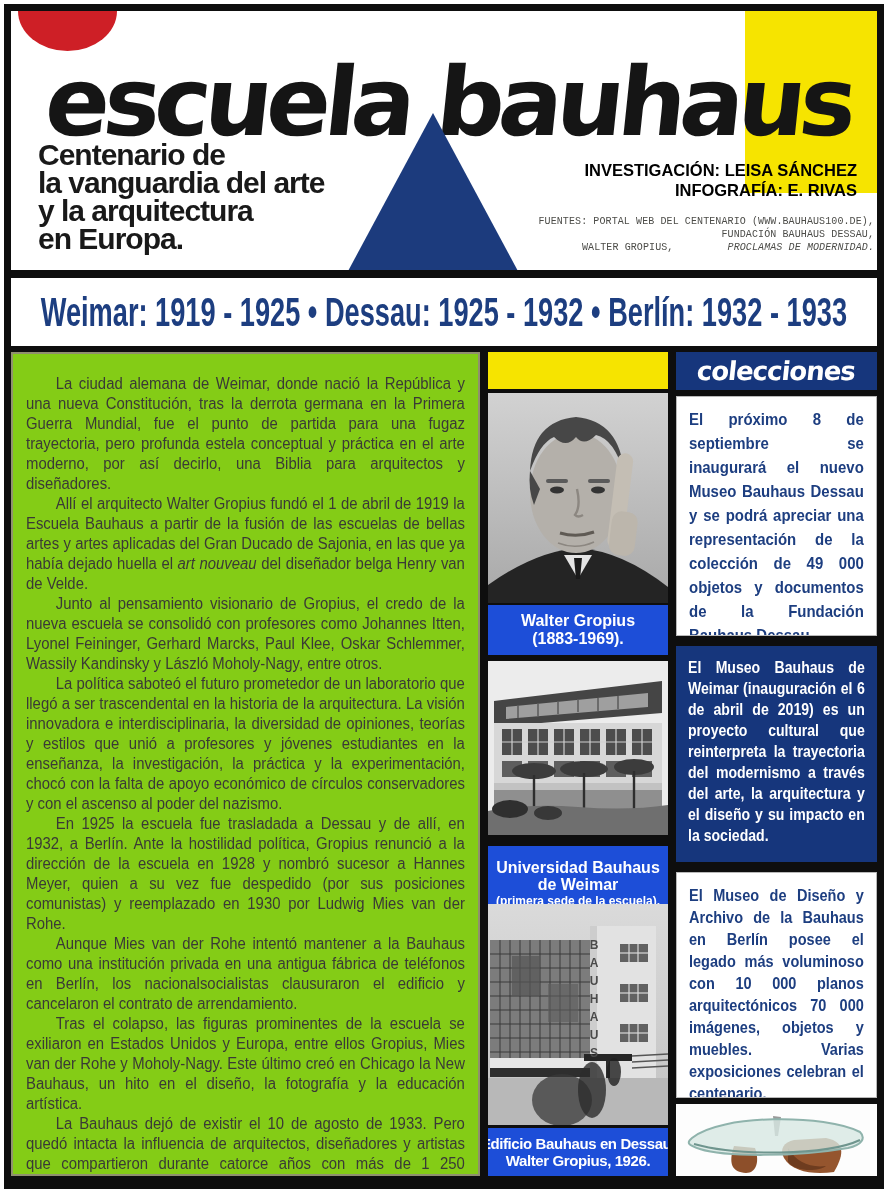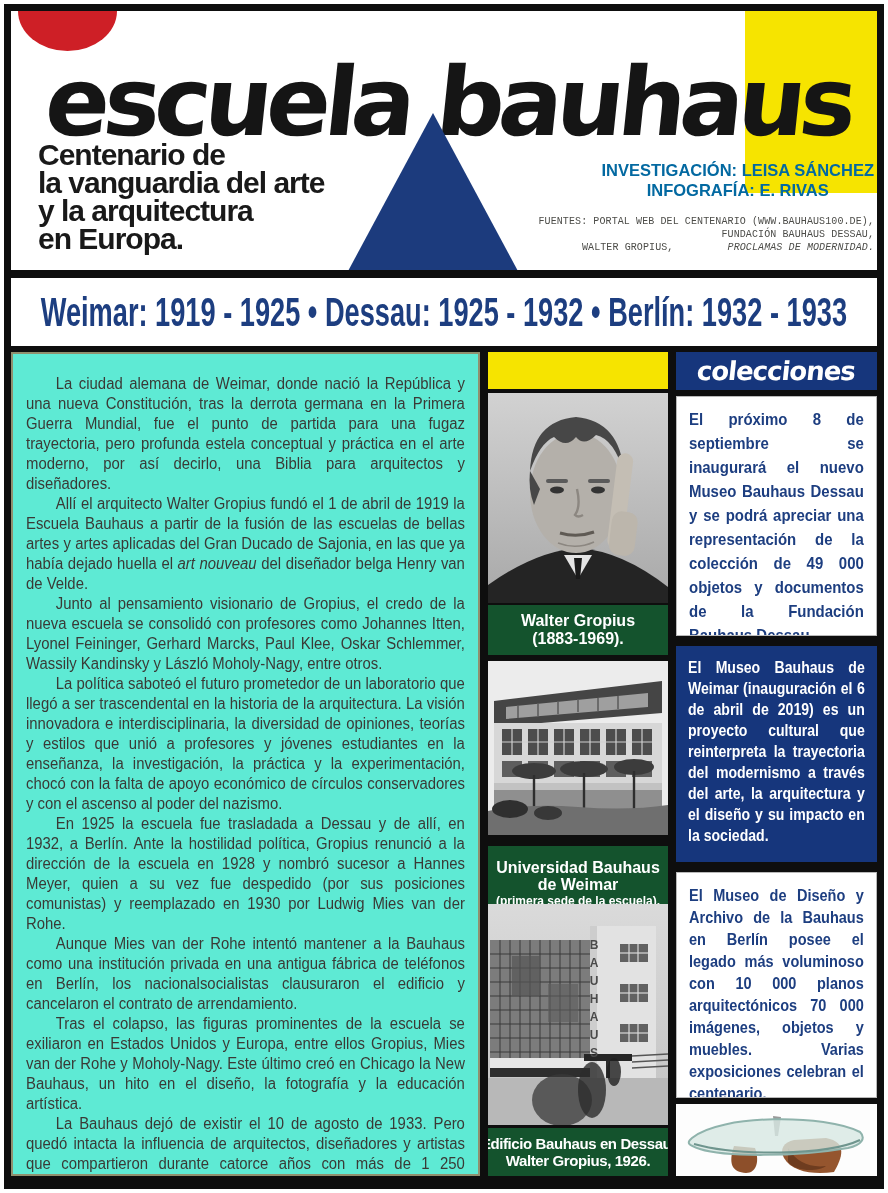--- a/index.html
+++ b/index.html
@@ -15,51 +15,51 @@
   .yellow-corner { position:absolute; left:745px; top:11px; width:132px; height:182px; background:#f6e400; }
   .main-title { position:absolute; left:46px; top:50px; width:832px;
                 font-family:"DejaVu Sans","Liberation Sans",sans-serif;
                 font-weight:bold; font-size:95px; line-height:105px; letter-spacing:-6px;
                 color:#151515; white-space:nowrap; transform:skewX(-6deg); }
   .subtitle { position:absolute; left:38px; top:141px; color:#191919; font-weight:bold;
               font-size:30px; line-height:28px; letter-spacing:-1px; }
   .blue-triangle { position:absolute; left:347px; top:113px; width:0; height:0;
                    border-left:86px solid transparent; border-right:86px solid transparent;
                    border-bottom:160px solid #1c3b7d; }
-  .credits { position:absolute; right:14px; top:161px; text-align:center;
-             color:#0369a1; font-weight:bold; font-size:16.5px; line-height:19.5px; }
+  .credits { position:absolute; right:31px; top:161px; text-align:right;
+             color:#000000; font-weight:bold; font-size:16.5px; line-height:19.5px; }
   .sources { position:absolute; right:14px; top:215px; text-align:right;
              color:#4c4c48; font-size:10px; line-height:13px; letter-spacing:0.1px;font-family:Liberation Mono, monospace; }
   .sources .it { font-style:italic;margin-left:48px; }
 
   .bar1 { position:absolute; left:11px; top:270px; width:866px; height:8px; background:#0e0e0e; }
   .timeline { position:absolute; left:11px; top:278px; width:866px; height:68px; background:#fff;
               display:flex; align-items:center; justify-content:center;border-radius:11px; }
   .timeline span { display:inline-block; white-space:nowrap; color:#1d3e80;
                    font-weight:bold; font-size:40px; transform:scaleX(0.68); }
 
   
   .grid { position:absolute; left:11px; top:346px; width:866px; height:836px; background:#0e0e0e; }
 
   .article { position:absolute; left:0; top:6px; width:469px; height:824px;
-             background:#5eead4; border:2px solid #90906f; padding:20px 13px 8px 13px; overflow:hidden; }
+             background:#84cc16; border:2px solid #90906f; padding:20px 13px 8px 13px; overflow:hidden; }
   .article-inner { width:107.5%; transform:scaleX(0.93); transform-origin:0 0; }
   .article p { font-size:16px; line-height:20px; color:#3a3a36; text-align:justify;
                text-indent:32px; }
   .article .it { font-style:italic; }
 
   
   .mid { position:absolute; left:477px; top:0; width:180px; height:836px; }
   .yellow-block { position:absolute; left:0; top:6px; width:180px; height:37px; background:#f6e400; }
   .photo { position:absolute; left:0; width:180px; overflow:hidden; background:#c9c9c9; }
   .photo svg { display:block; width:100%; height:100%; }
   .ph1 { top:47px; height:210px; }
   .ph2 { top:315px; height:174px; }
   .ph3 { top:558px; height:221px; }
-  .caption { position:absolute; left:0; width:180px; background:#14532d; color:#fff;
+  .caption { position:absolute; left:0; width:180px; background:#1d4ed8; color:#fff;
              display:flex; flex-direction:column; align-items:center; justify-content:center;
              text-align:center; font-weight:bold; overflow:hidden; }
   .cap1 { top:259px; height:50px; font-size:16px; line-height:18px; }
   .cap2 { top:493px; height:77px; font-size:16px; line-height:17px;margin-top:7px; }
   .cap2 .small { font-size:12px; }
   .cap3 { top:782px; height:48px; font-size:15px; line-height:17px; letter-spacing:-0.4px; white-space:nowrap; }
   .vtext { position:absolute; left:99px; top:34px; height:132px; writing-mode:vertical-rl;
            text-orientation:upright; font-weight:bold; font-size:12px; letter-spacing:4px;
            color:#4a4a4a; }
 

